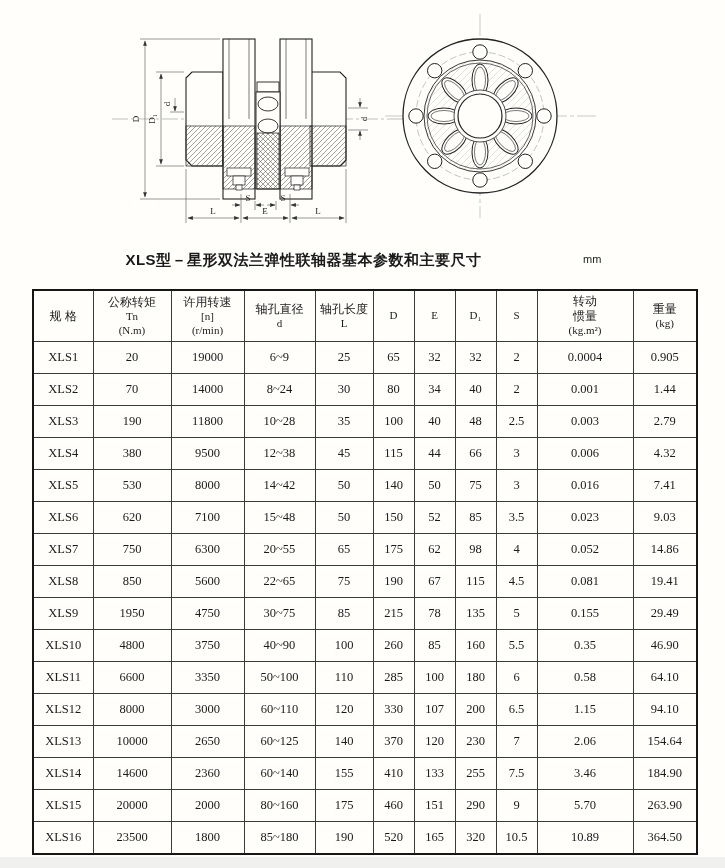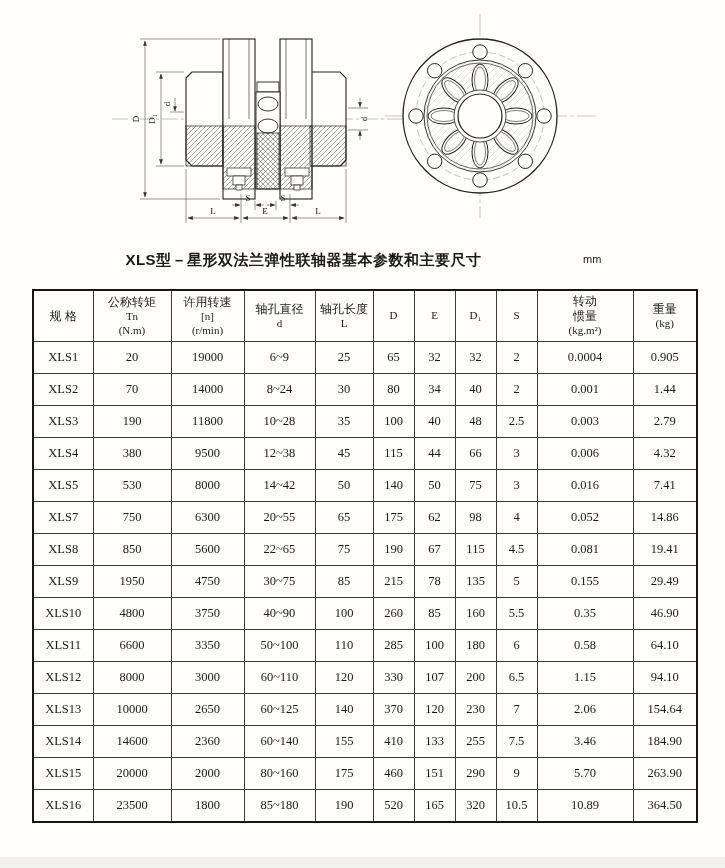--- a/index.html
+++ b/index.html
@@ -330,20 +330,33 @@
             <td>14~42</td>
             <td>50</td>
             <td>140</td>
             <td>50</td>
             <td>75</td>
             <td>3</td>
             <td>0.016</td>
             <td>7.41</td>
           </tr>
           <tr>
+            <td>XLS6</td>
+            <td>620</td>
+            <td>7100</td>
+            <td>15~48</td>
+            <td>50</td>
+            <td>150</td>
+            <td>52</td>
+            <td>85</td>
+            <td>3.5</td>
+            <td>0.023</td>
+            <td>9.03</td>
+          </tr>
+          <tr>
             <td>XLS7</td>
             <td>750</td>
             <td>6300</td>
             <td>20~55</td>
             <td>65</td>
             <td>175</td>
             <td>62</td>
             <td>98</td>
             <td>4</td>
             <td>0.052</td>

